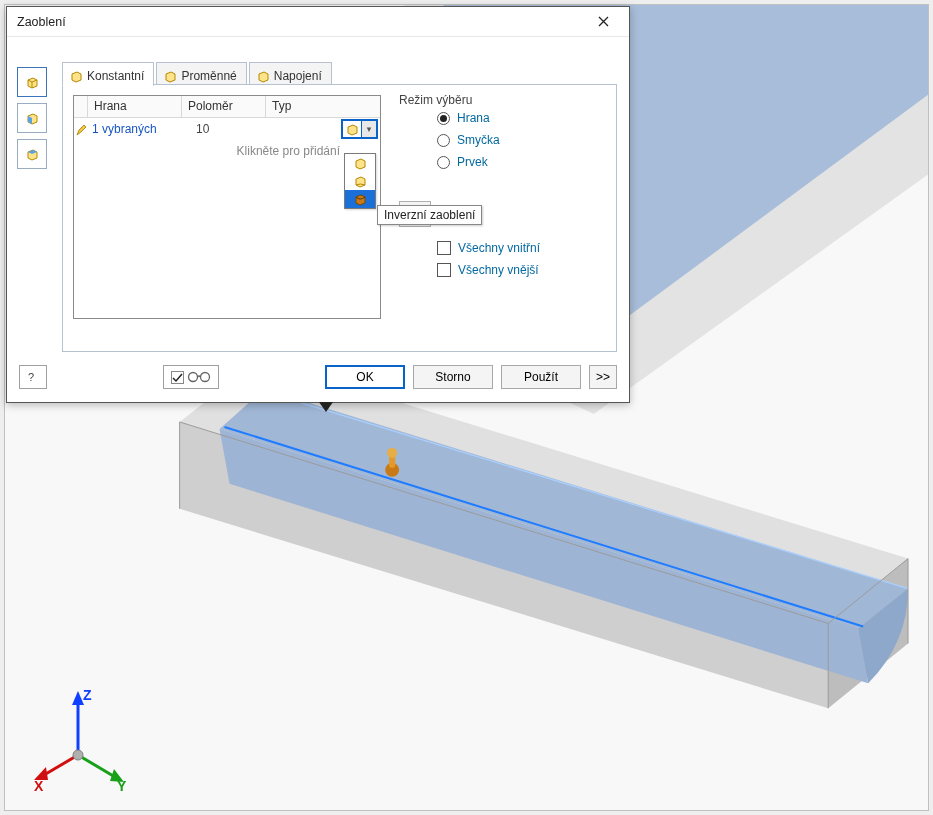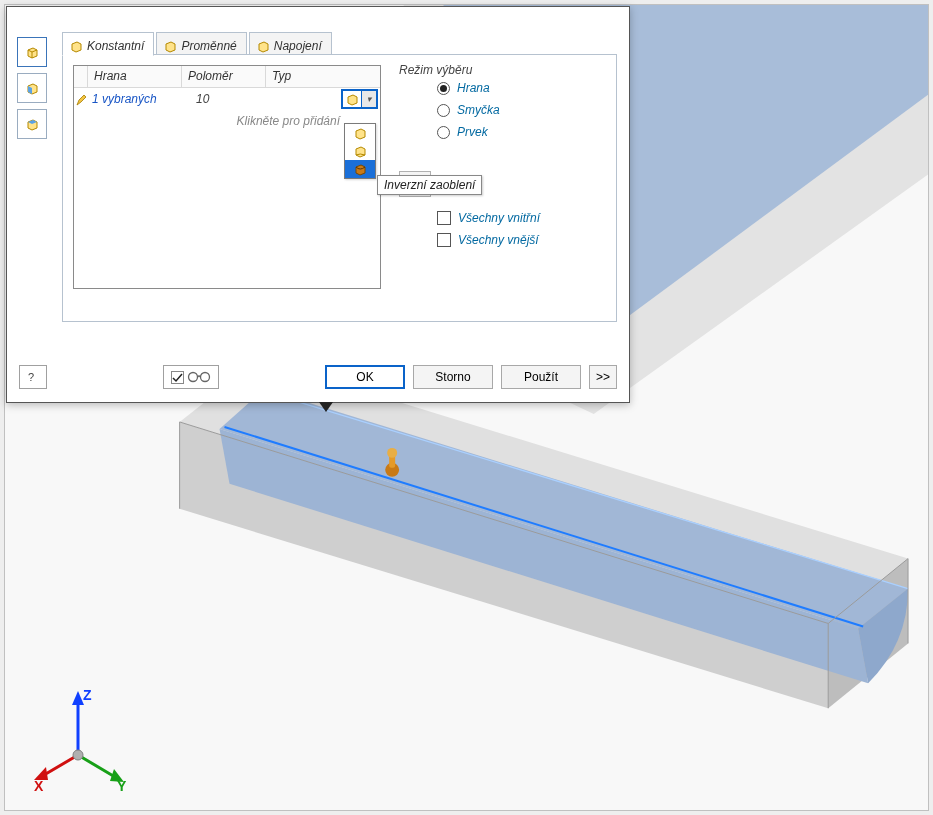--- a/index.html
+++ b/index.html
@@ -50,21 +50,20 @@
   .titlebar .close {
     width: 36px; height: 24px;
     display: flex; align-items: center; justify-content: center;
     cursor: default;
   }
 
   .dialog-body {
     flex: 1;
     position: relative;
     padding: 0;
-    font-style: italic;
   }
 
   
   .mode-strip {
     position: absolute;
     left: 10px; top: 30px;
     display: flex; flex-direction: column; gap: 6px;
   }
   .mode-btn {
     width: 30px; height: 30px;
@@ -332,20 +331,29 @@
       </g>
       <circle cx="48" cy="70" r="5" fill="#b0b0b0" stroke="#808080"></circle>
       <text x="53" y="15" font-size="14" fill="#1040ff" font-weight="bold">Z</text>
       <text x="87" y="106" font-size="14" fill="#18a018" font-weight="bold">Y</text>
       <text x="4" y="106" font-size="14" fill="#d01010" font-weight="bold">X</text>
     </svg>
   </div>
 </div>
 
 <div class="dialog">
+  <div class="titlebar">
+    <span class="title">Zaoblení</span>
+    <span class="spacer"></span>
+    <div class="close">
+      <svg width="11" height="11" viewBox="0 0 11 11">
+          <path d="M1 1 L10 10 M10 1 L1 10" stroke="#222" stroke-width="1.3"></path>
+        </svg>
+    </div>
+  </div>
 
   <div class="dialog-body">
 
     <div class="mode-strip">
       <div class="mode-btn active">
         <span class="cube">
             <svg viewBox="0 0 14 14">
               <polygon points="3,5 8,3 12,5 12,11 7,13 3,11" fill="#ffe38a" stroke="#b58900"></polygon>
               <line x1="3" y1="5" x2="7" y2="7" stroke="#b58900"></line>
               <line x1="7" y1="7" x2="12" y2="5" stroke="#b58900"></line>

